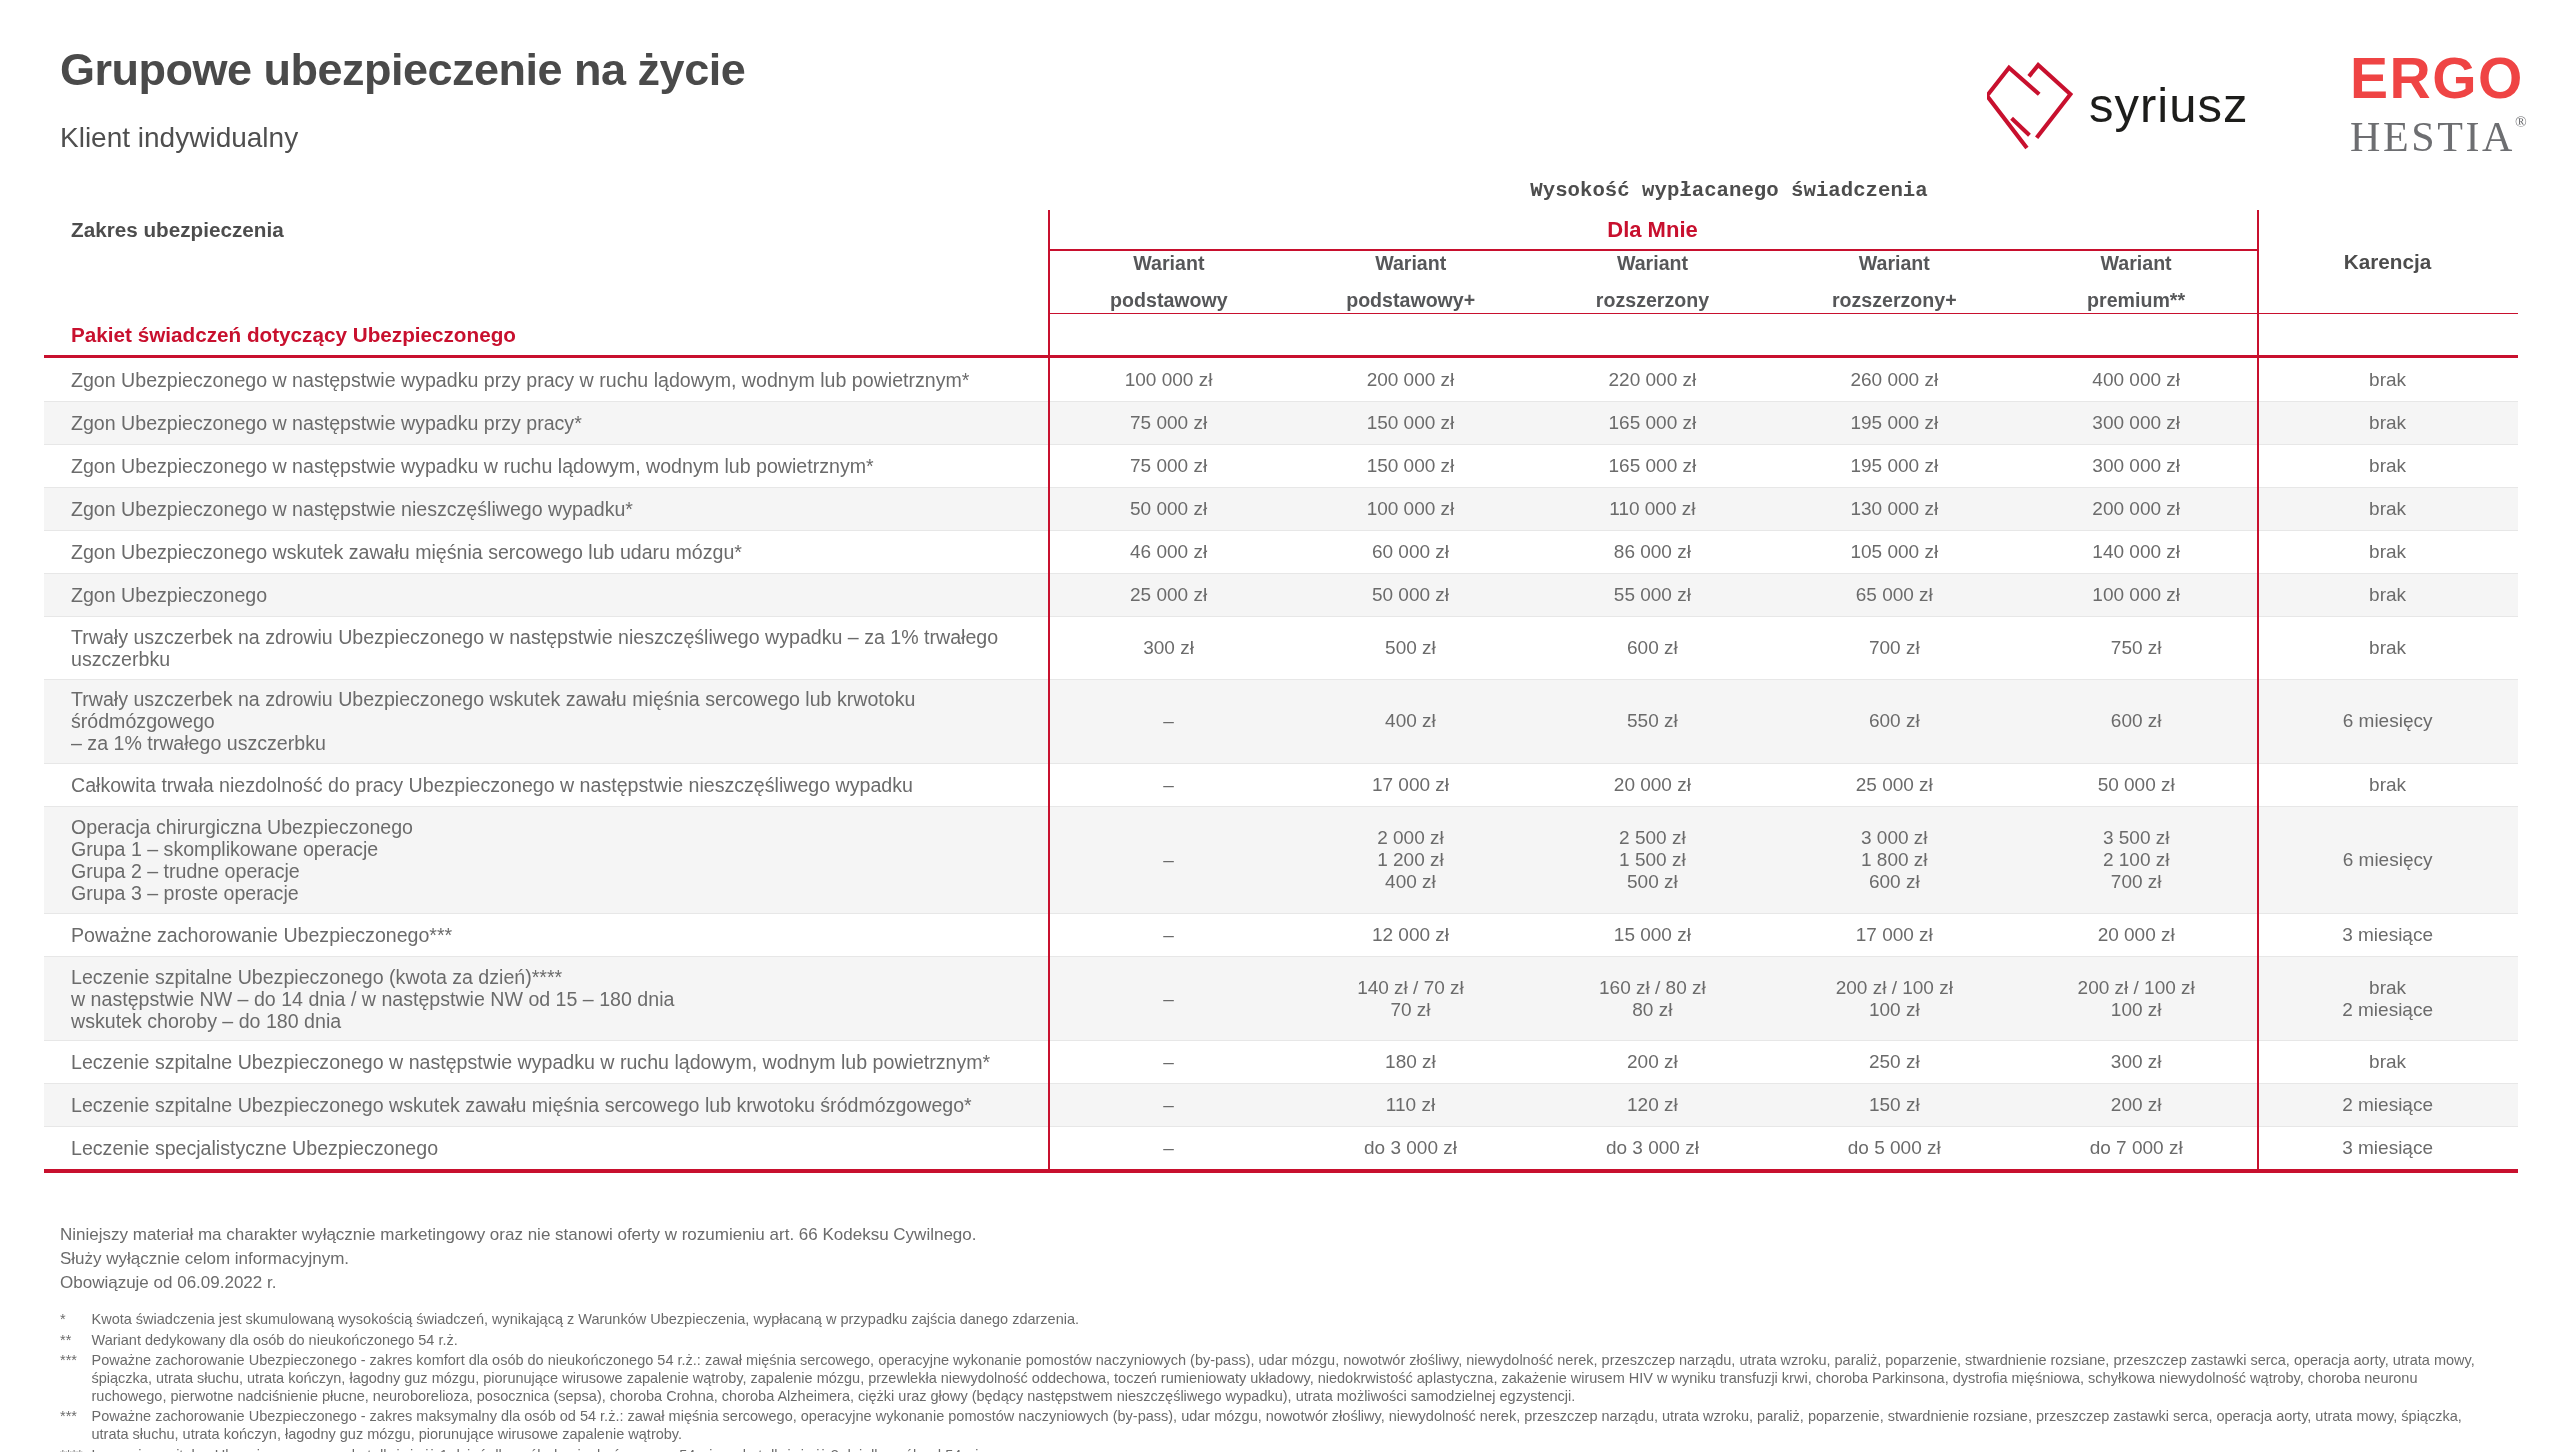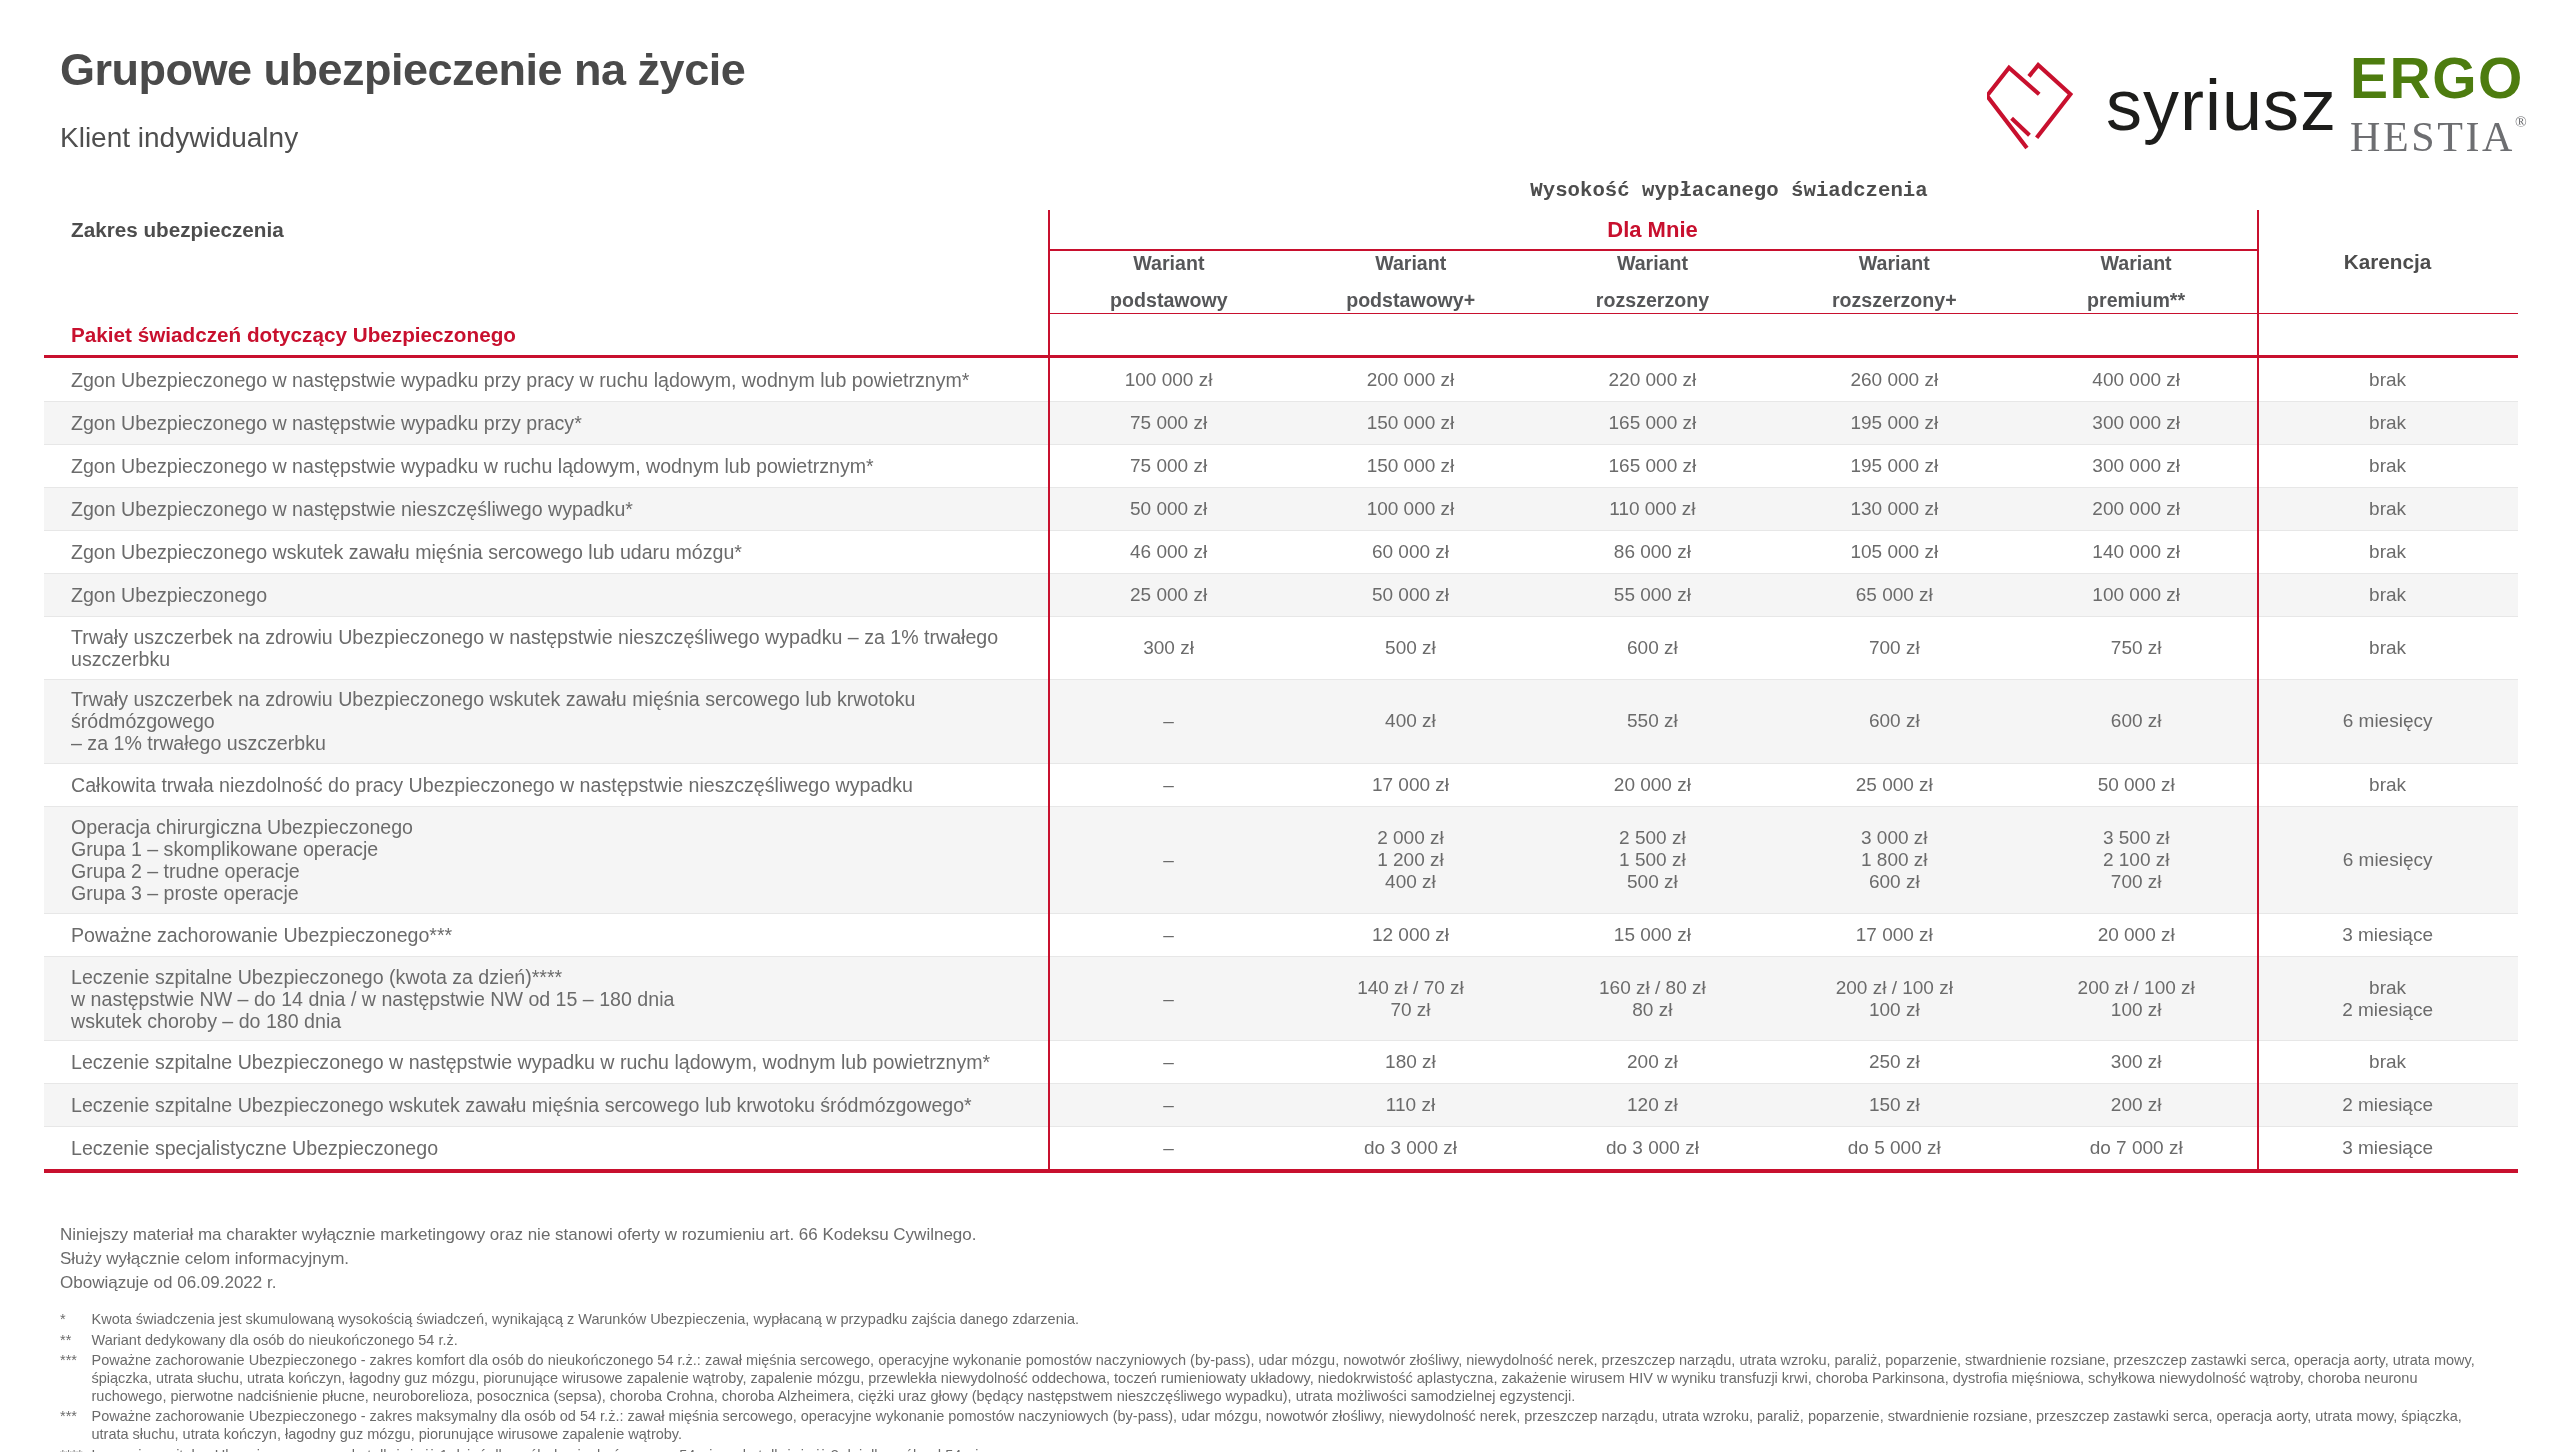--- a/index.html
+++ b/index.html
@@ -8,23 +8,23 @@
     position: relative; width: 2563px; height: 1452px; overflow: hidden;
     background: #ffffff; font-family: "Liberation Sans", "DejaVu Sans", sans-serif;
     color: #6b6b6b;
   }
   
   .hdr { position: relative; height: 170px; }
   .title { position: absolute; left: 60px; top: 44px; font-size: 45px; font-weight: bold; color: #4a4a4a; letter-spacing: -0.5px; }
   .subtitle { position: absolute; left: 60px; top: 122px; font-size: 28px; font-weight: 400; color: #4f4f4f; }
   .syriusz { position: absolute; left: 1987px; top: 58px; display: flex; align-items: center; }
   .syriusz svg { width: 87px; height: 94px; }
-  .syriusz-text { font-size: 72px; color: #1d1d1b; margin-left: 32px; letter-spacing: 1px; }
+  .syriusz-text { font-size: 49px; color: #1d1d1b; margin-left: 15px; letter-spacing: 1px; }
   .ergo { position: absolute; left: 2350px; top: 50px; width: 165px; text-align: center; }
-  .ergo-word { font-size: 57px; font-weight: 900; color: #4d7c0f; letter-spacing: 1.5px; line-height: 1; }
+  .ergo-word { font-size: 57px; font-weight: 900; color: #ef4444; letter-spacing: 1.5px; line-height: 1; }
   .hestia-word { font-family: "Liberation Serif", "DejaVu Serif", serif; font-size: 42px; color: #6d6e71; letter-spacing: 2.6px; line-height: 1; margin-top: 7.2px; white-space: nowrap; }
   .reg { font-size: 15.5px; vertical-align: 24px; letter-spacing: 0; }
   
   .table-wrap { position: relative; margin: 0 44px; width: 2474px; }
   .vline { position: absolute; top: 40px; bottom: 1.5px; width: 1.5px; background: #c8102e; z-index: 6; }
   .vl1 { left: 1004px; } .vl2 { left: 2213px; }
   .thead-a { height: 40px; position: relative; }
   .benefit-title { position: absolute; left: 950px; width: 1470px; height: 40px; display: flex; align-items: center; justify-content: center; font-size: 20.7px; font-weight: bold; color: #4d4d4d; font-family: Liberation Mono, monospace; }
   .thead-b { height: 39px; position: relative; display: flex; align-items: center; }
   .zakres { padding-left: 27px; font-size: 20.7px; font-weight: bold; color: #4d4d4d; }

